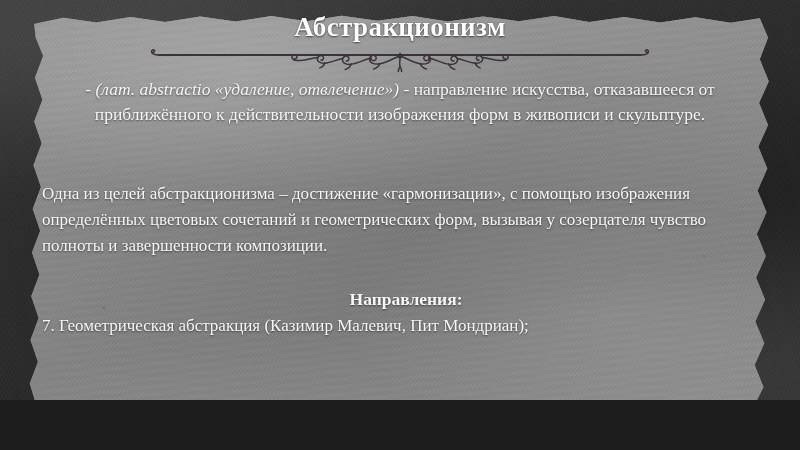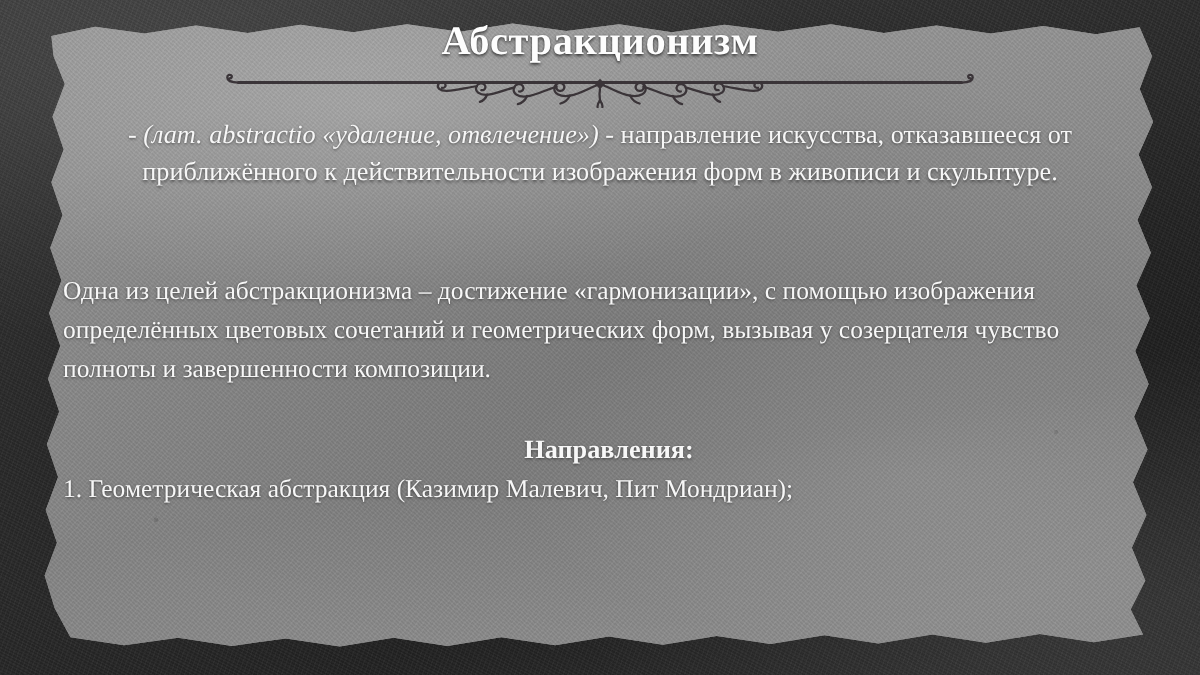--- a/index.html
+++ b/index.html
@@ -6,21 +6,21 @@
   html, body {
     margin: 0;
     padding: 0;
     background: #1d1d1d;
   }
 
   
   #slide {
     position: relative;
     width: 800px;
-    height: 450px;
+    height: 400px;
     overflow: hidden;
     font-family: "Liberation Serif", "DejaVu Serif", serif;
     background-color: #2e2e2e;
     background-image:
       radial-gradient(ellipse 70% 55% at 18% 12%, rgba(255,255,255,0.075), rgba(255,255,255,0) 72%),
       radial-gradient(ellipse 60% 50% at 88% 86%, rgba(255,255,255,0.05), rgba(255,255,255,0) 70%),
       radial-gradient(ellipse 90% 70% at 50% 50%, rgba(0,0,0,0.30), rgba(0,0,0,0) 78%),
       repeating-linear-gradient(27deg, rgba(255,255,255,0.028) 0 1px, rgba(0,0,0,0.032) 1px 2px),
       repeating-linear-gradient(112deg, rgba(255,255,255,0.022) 0 1px, rgba(0,0,0,0.026) 1px 3px),
       linear-gradient(158deg, #3a3a3a 0%, #2b2b2b 42%, #232323 70%, #2f2f2f 100%);
@@ -201,17 +201,17 @@
 
     <div class="blk goal">Одна из целей абстракционизма – достижение «гармонизации», с помощью изображения определённых цветовых сочетаний и геометрических форм, вызывая у созерцателя чувство полноты и завершенности композиции.</div>
 
     <div class="blk definition">
       <span>- </span><span class="lat">(лат. abstractio «удаление, отвлечение»)</span><span> - направление искусства, отказавшееся от приближённого к действительности изображения форм в живописи и скульптуре.</span>
     </div>
 
     <div class="blk section-head">Направления:</div>
 
     <div class="blk list">
-      <div>1. Геометрическая абстракция (Казимир Малевич, Пит Мондриан);</div>
+      <div>7. Геометрическая абстракция (Казимир Малевич, Пит Мондриан);</div>
     </div>
 
   </div>
 </div>
 
 </body></html>

